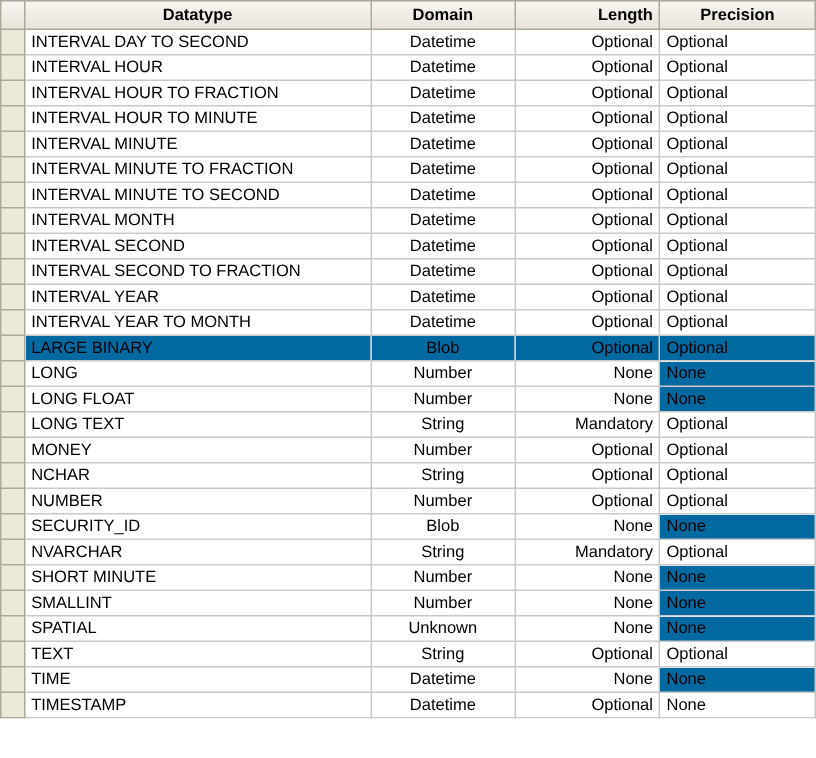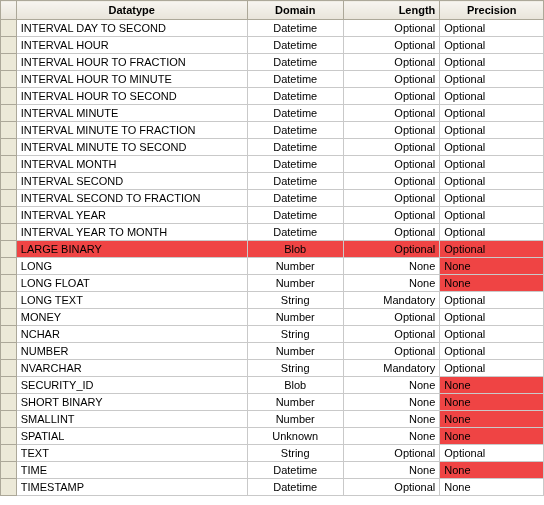--- a/index.html
+++ b/index.html
@@ -37,21 +37,21 @@
     width: 17px;
   }
   .cell {
     border: 1px solid #c9c9c9;
     padding: 1px 4px;
     height: 17px;
     white-space: nowrap;
     overflow: hidden;
     background: #fff;
   }
-  .cell.shaded { background: #ef4444; }
+  .cell.shaded { background: #0369a1; }
   tr:nth-last-child(1) .cell { background:#fff; border:1px solid #c9c9c9; }
   .col-dt { width: 235px; }
   .col-dom { width: 100px; text-align: center; }
   .col-len { width: 100px; text-align: right; }
   .col-prec { width: 108px; }
 </style>
 </head>
 <body>
 
 <table class="grid">
@@ -88,27 +88,20 @@
       </tr>
       <tr>
         <td class="gutter"></td>
         <td class="cell col-dt">INTERVAL HOUR TO MINUTE</td>
         <td class="cell col-dom">Datetime</td>
         <td class="cell col-len">Optional</td>
         <td class="cell col-prec">Optional</td>
       </tr>
       <tr>
         <td class="gutter"></td>
-        <td class="cell col-dt">INTERVAL HOUR TO SECOND</td>
-        <td class="cell col-dom">Datetime</td>
-        <td class="cell col-len">Optional</td>
-        <td class="cell col-prec">Optional</td>
-      </tr>
-      <tr>
-        <td class="gutter"></td>
         <td class="cell col-dt">INTERVAL MINUTE</td>
         <td class="cell col-dom">Datetime</td>
         <td class="cell col-len">Optional</td>
         <td class="cell col-prec">Optional</td>
       </tr>
       <tr>
         <td class="gutter"></td>
         <td class="cell col-dt">INTERVAL MINUTE TO FRACTION</td>
         <td class="cell col-dom">Datetime</td>
         <td class="cell col-len">Optional</td>
@@ -200,35 +193,35 @@
       </tr>
       <tr>
         <td class="gutter"></td>
         <td class="cell col-dt">NUMBER</td>
         <td class="cell col-dom">Number</td>
         <td class="cell col-len">Optional</td>
         <td class="cell col-prec">Optional</td>
       </tr>
       <tr>
         <td class="gutter"></td>
-        <td class="cell col-dt">NVARCHAR</td>
-        <td class="cell col-dom">String</td>
-        <td class="cell col-len">Mandatory</td>
-        <td class="cell col-prec">Optional</td>
-      </tr>
-      <tr>
-        <td class="gutter"></td>
         <td class="cell col-dt">SECURITY_ID</td>
         <td class="cell col-dom">Blob</td>
         <td class="cell col-len">None</td>
         <td class="cell col-prec shaded">None</td>
       </tr>
       <tr>
         <td class="gutter"></td>
-        <td class="cell col-dt">SHORT BINARY</td>
+        <td class="cell col-dt">NVARCHAR</td>
+        <td class="cell col-dom">String</td>
+        <td class="cell col-len">Mandatory</td>
+        <td class="cell col-prec">Optional</td>
+      </tr>
+      <tr>
+        <td class="gutter"></td>
+        <td class="cell col-dt">SHORT MINUTE</td>
         <td class="cell col-dom">Number</td>
         <td class="cell col-len">None</td>
         <td class="cell col-prec shaded">None</td>
       </tr>
       <tr>
         <td class="gutter"></td>
         <td class="cell col-dt">SMALLINT</td>
         <td class="cell col-dom">Number</td>
         <td class="cell col-len">None</td>
         <td class="cell col-prec shaded">None</td>

